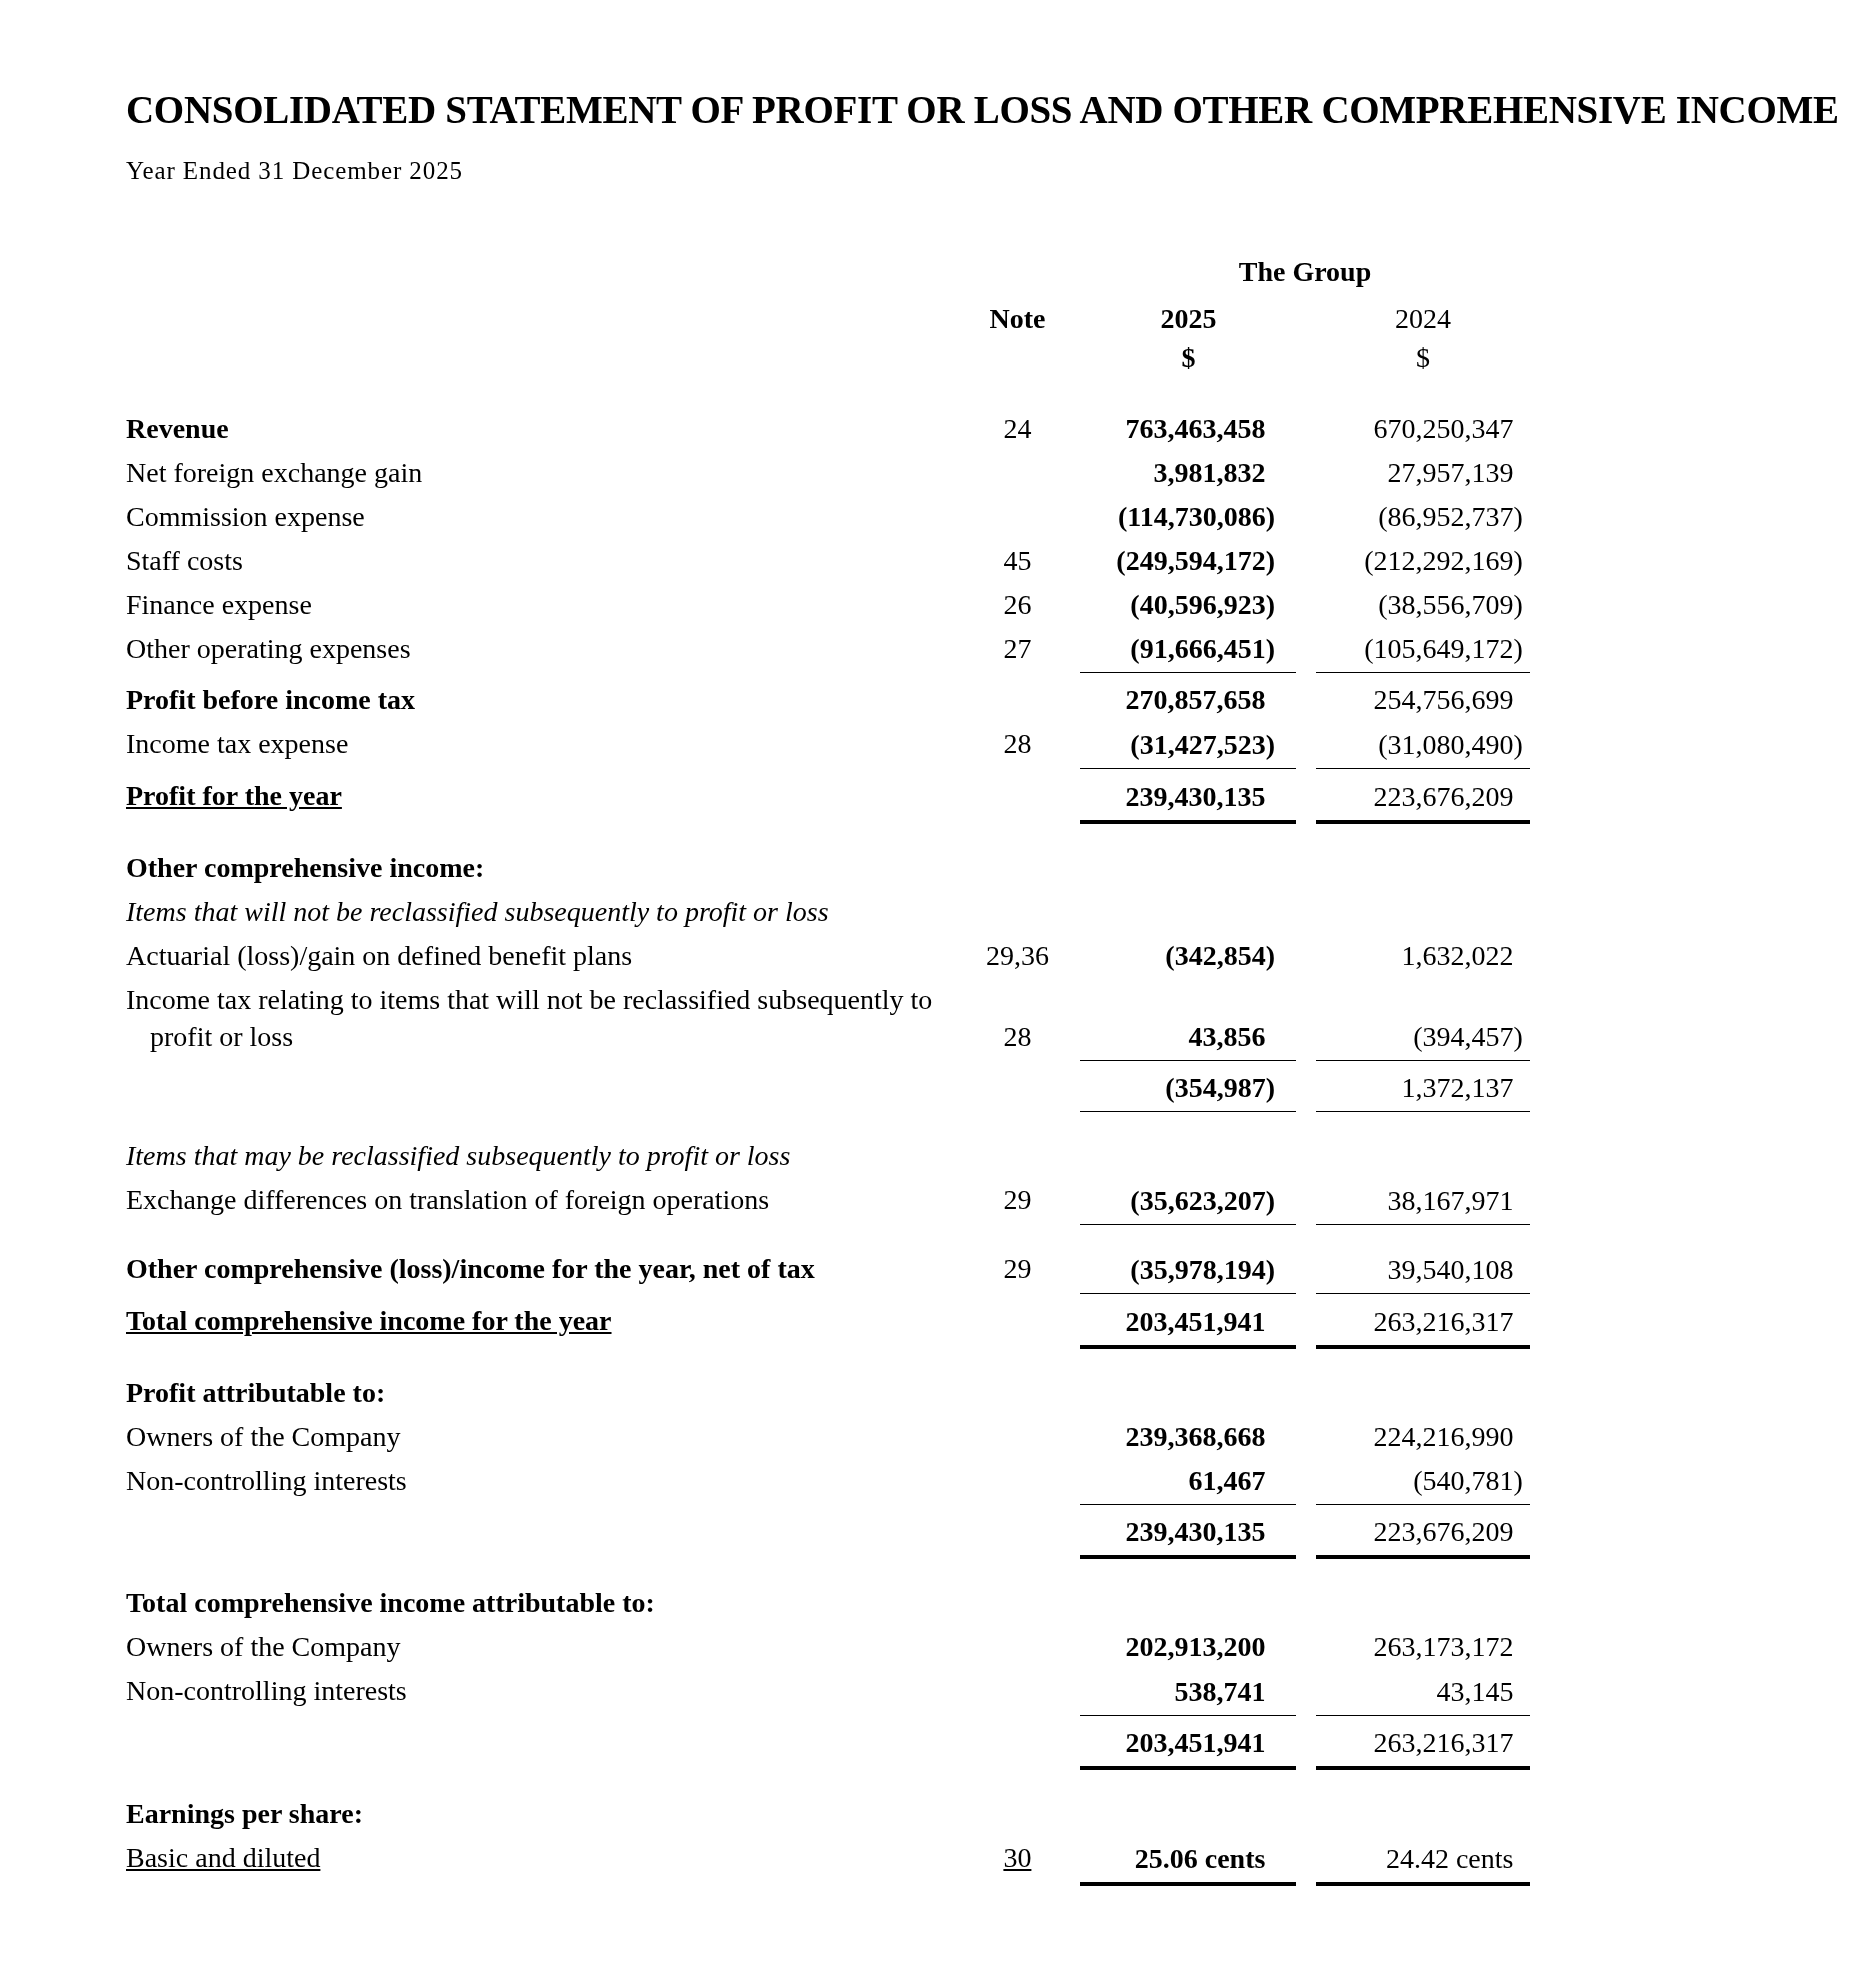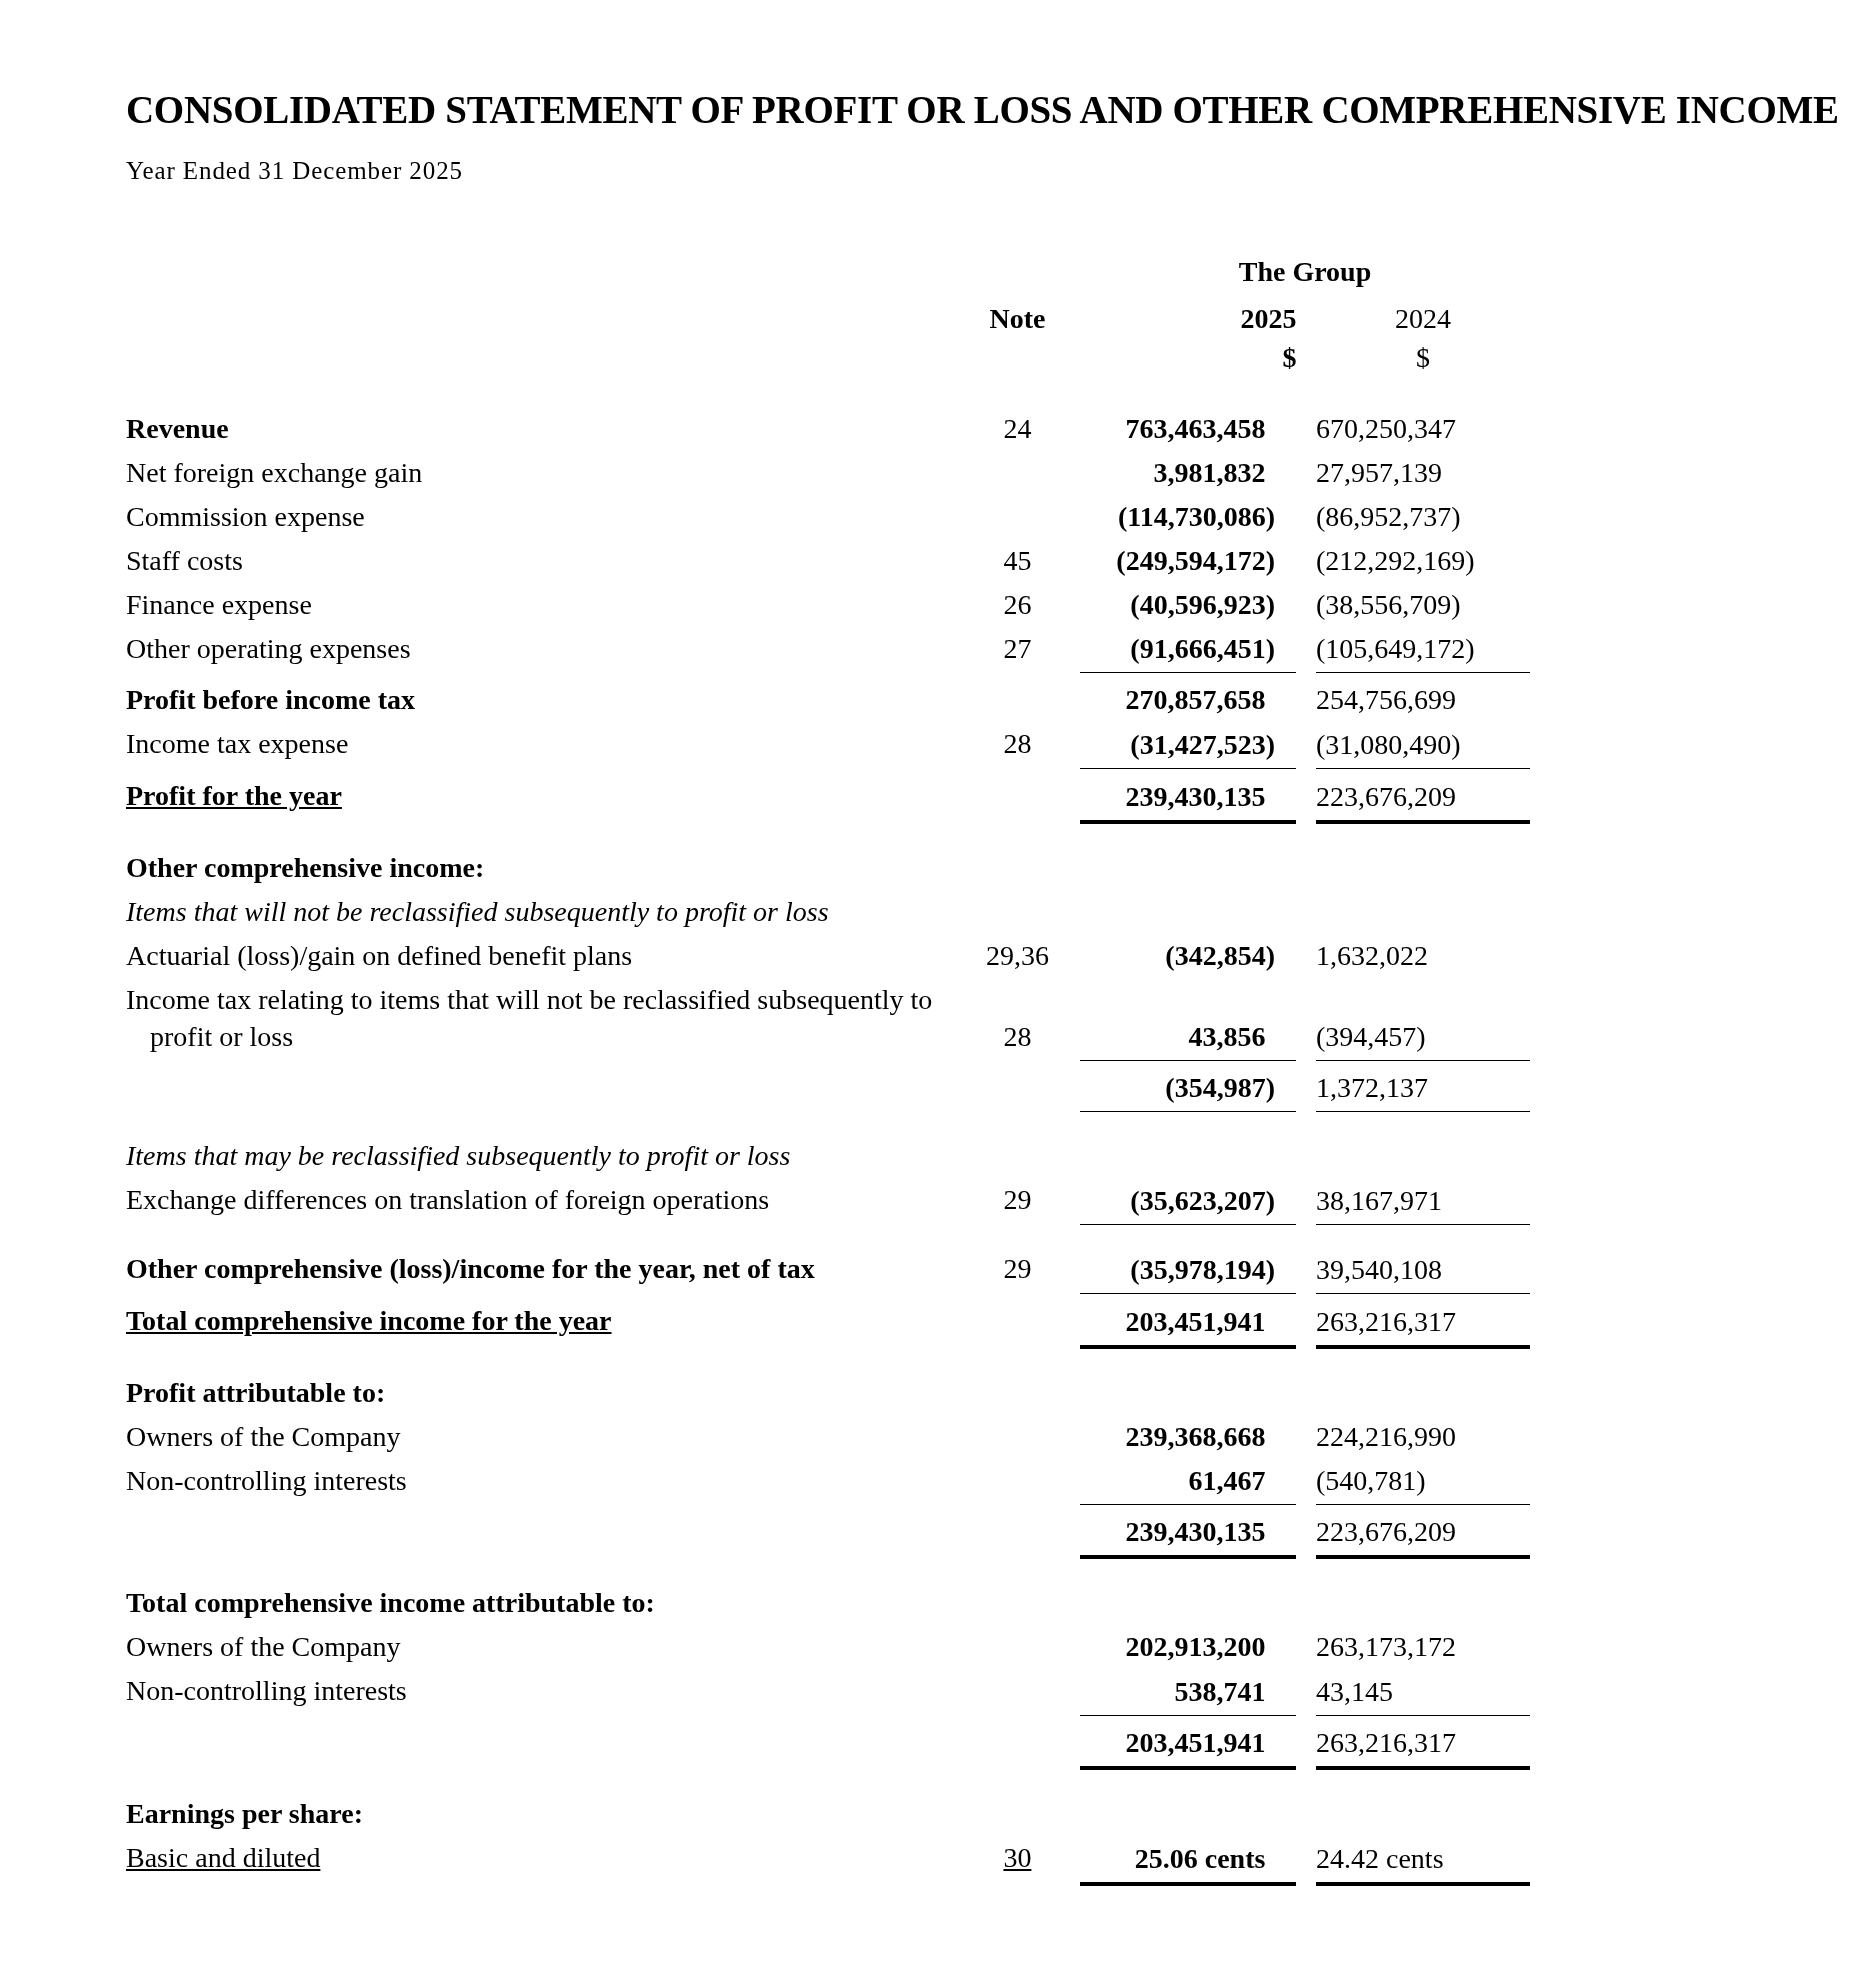--- a/index.html
+++ b/index.html
@@ -29,28 +29,28 @@
     font-size:28px; line-height:34px;
   }
   .lbl { flex:1 1 auto; min-width:0; }
   .lbl.bold { font-weight:700; }
   .lbl.italic { font-style:italic; }
   .l2 { display:block; padding-left:24px; margin-top:3px; }
   .note {
     width:107px; flex:0 0 auto; text-align:center;
   }
   .c25 { width:216px; margin-left:9.5px; flex:0 0 auto; text-align:right; padding-right:31px; font-weight:700; }
-  .c24 { width:214px; margin-left:19.6px; flex:0 0 auto; text-align:left; padding-right:16.6px; }
+  .c24 { width:214px; margin-left:19.6px; flex:0 0 auto; text-align:right; padding-right:16.6px; }
   .c25.neg { padding-right:21.4px; }
   .c24.neg { padding-right:7.1px; }
   
   .hdr-span { width:450px; margin-left:9.5px; flex:0 0 auto; text-align:center; font-weight:700; }
   .hc { font-weight:400; padding-right:0; }
   .hc.bold { font-weight:700; }
-  .c25h { width:216px; margin-left:9.5px; flex:0 0 auto; text-align:right; }
+  .c25h { width:216px; margin-left:9.5px; flex:0 0 auto; text-align:center; }
   .c24h { width:214px; margin-left:19.6px; flex:0 0 auto; text-align:center; }
   .group-row { margin-bottom:13px; }
   .years-row { margin-bottom:4.8px; }
   .cur-row { margin-bottom:37px; }
   
   .rule-thin .c25, .rule-thin .c24 { border-bottom:1.8px solid #000; padding-bottom:6px; }
   .rule-thin .lbl, .rule-thin .note { padding-bottom:7.7px; }
   .rule-thick .c25, .rule-thick .c24 { border-bottom:4.8px solid #000; padding-bottom:6px; }
   .rule-thick .lbl, .rule-thick .note { padding-bottom:10.7px;text-decoration:underline; }
   .gap { margin-top:27px; }

